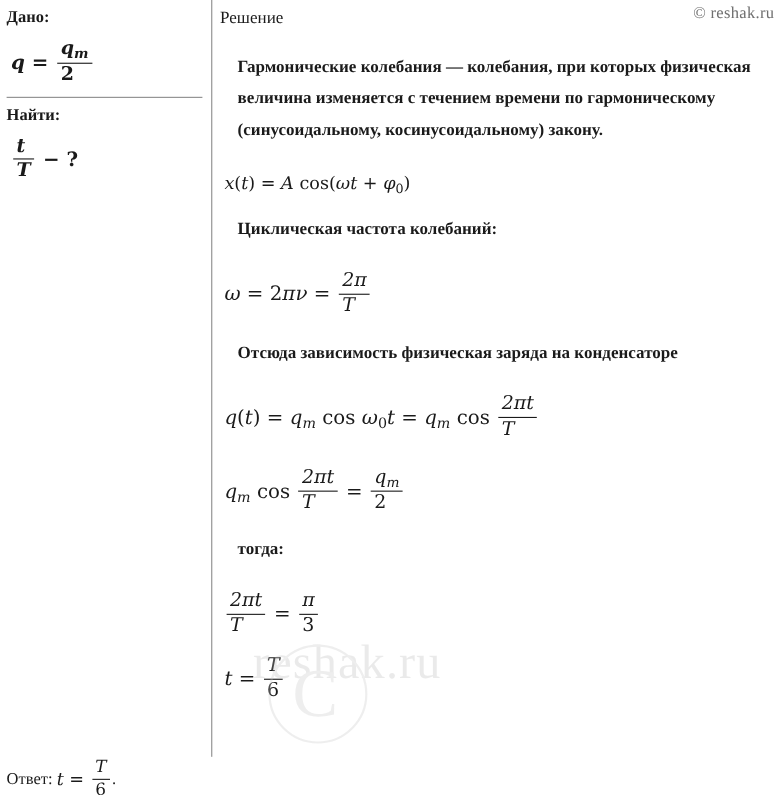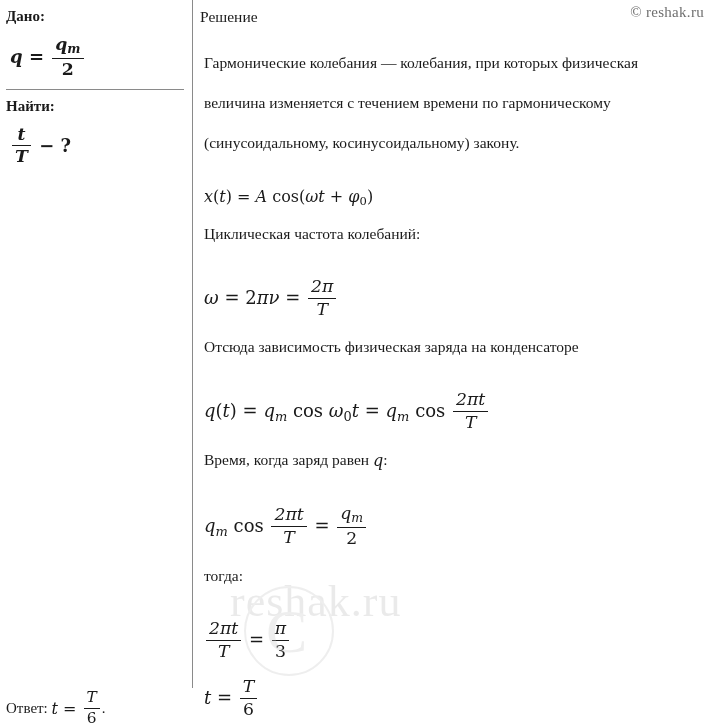--- a/index.html
+++ b/index.html
@@ -63,23 +63,24 @@
     padding: 4px 6px 0 0;
     box-sizing: border-box;
   }
   .heading {
     font-size: 15.5px;
     line-height: 26px;
     margin-bottom: 13px;
   }
   .para {
     font-size: 15.5px;
-    line-height: 40px;
-    margin: 4px;
+    line-height: 29px;
+    margin: 16px;
     max-width: 506px;
+    font-weight: bold;
   }
   .eq {
     margin: 24px 0 6px 4px;
   }
 
   
   .watermark-top {
     position: absolute;
     right: 8px;
     top: 4px;
@@ -139,21 +140,20 @@
     font-style: italic;
     font-size: 16px;
     white-space: nowrap;
     display: inline-block;
     vertical-align: middle;
   }
   .math .up { font-style: normal; }
   .frac {
     display: inline-block;
     vertical-align: middle;
-    text-align: center;
     position: relative;
     top: -1px;
     margin: 0 2px;
   }
   .frac > .num {
     display: block;
     padding: 0 3px 1px 3px;
     border-bottom: 1px solid #1a1a1a;
     font-size: 0.96em;
     line-height: 1.15;
@@ -254,24 +254,20 @@
         <span class="up">=</span>
         <span>q</span><span class="sub">m</span>
         <span class="up">cos</span>
         <span class="frac">
           <span class="num">2πt</span>
           <span class="den">T</span>
         </span>
       </span>
     </div>
 
-    <p class="para">
-      <span>Время, когда заряд равен</span>
-      <span class="math">q</span><span>:</span>
-    </p>
 
     <div class="eq">
       <span class="math big">
         <span>q</span><span class="sub">m</span>
         <span class="up">cos</span>
         <span class="frac">
           <span class="num">2πt</span>
           <span class="den">T</span>
         </span>
         <span class="up">=</span>

